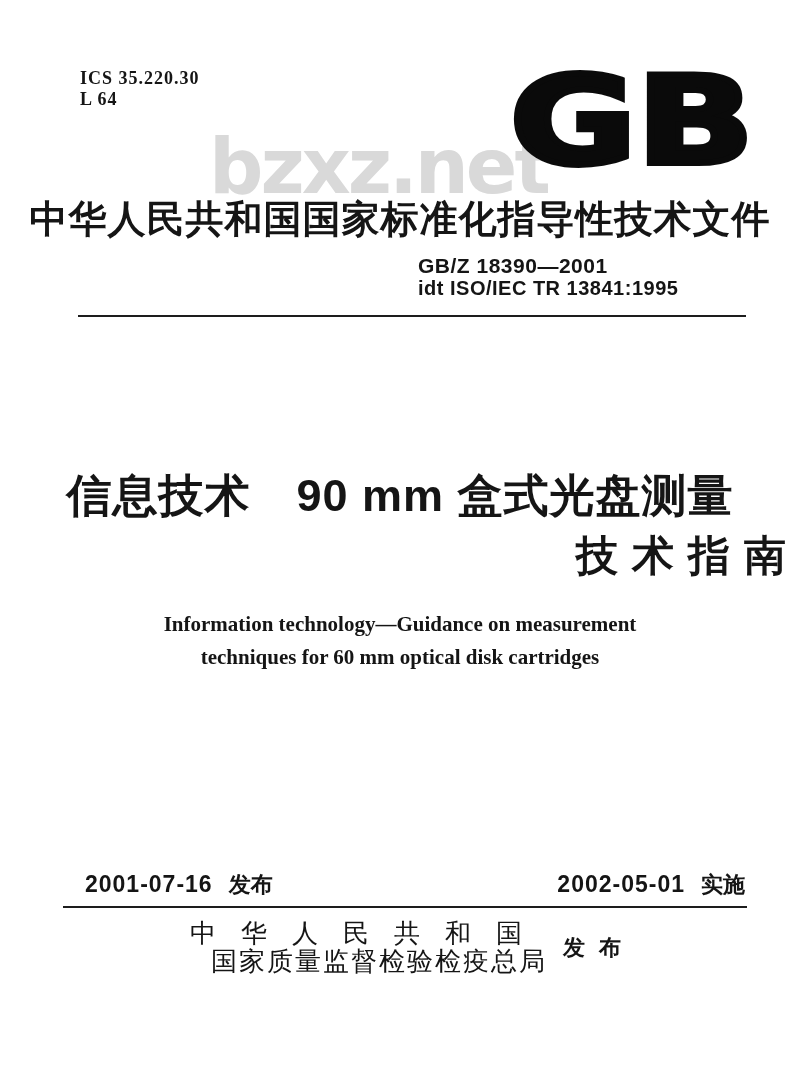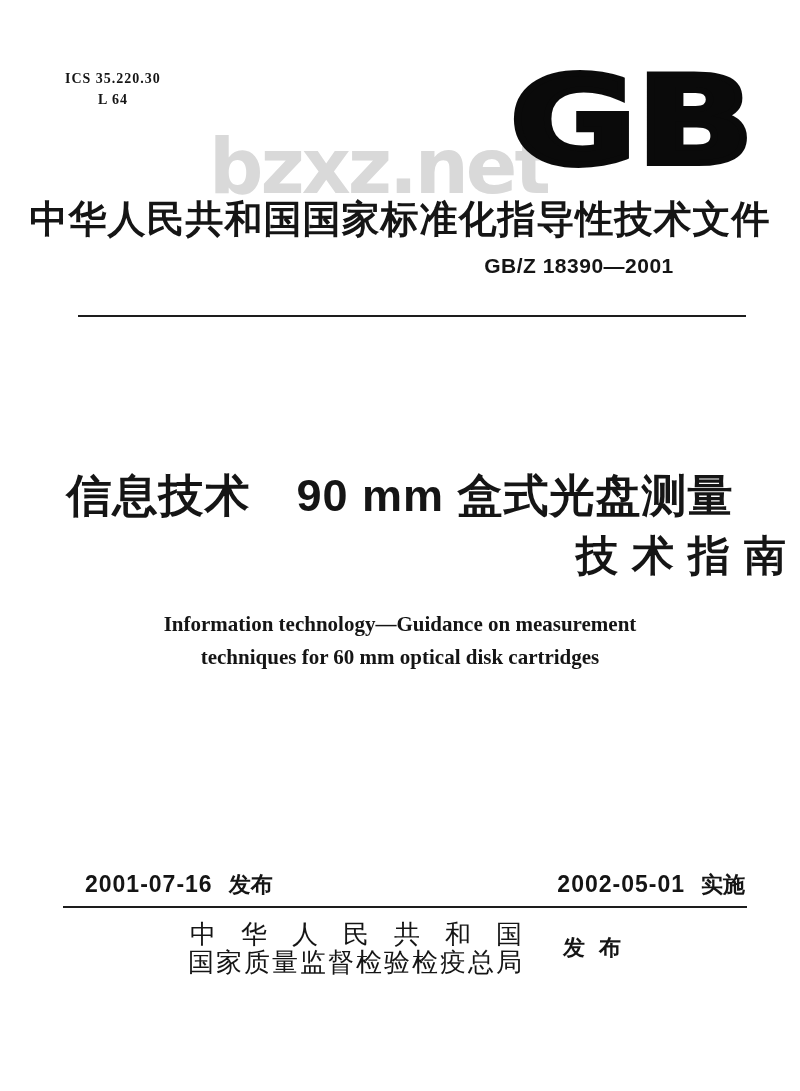--- a/index.html
+++ b/index.html
@@ -28,28 +28,27 @@
     z-index: 0;
     user-select: none;
     margin-left: 16px;
   }
 
   .layer { position: absolute; inset: 0; z-index: 1; }
 
   
   .ics-block {
     position: absolute;
-    left: 65px;
+    left: 80px;
     top: 68px;
     font-family: "Liberation Serif", "DejaVu Serif", serif;
     font-weight: 700;
-    font-size: 14px;
+    font-size: 18px;
     line-height: 21px;
     letter-spacing: 1px;
-    text-align: center;
   }
 
   
   .gb-logo {
     position: absolute;
     left: 504px;
     top: 66px;
     width: 256px;
     height: 102px;
   }
@@ -73,21 +72,20 @@
     letter-spacing: 1px;
     white-space: nowrap;
   }
 
   
   .std-block {
     position: absolute;
     left: 418px;
     top: 254px;
     width: 322px;
-    text-align: center;
     font-weight: 700;
     line-height: 23px;
   }
   .std-no  { font-size: 21px; letter-spacing: 0.5px; }
   .idt-ref { font-size: 20px; letter-spacing: 0.5px; }
 
   .rule-top {
     position: absolute;
     left: 78px;
     top: 315px;
@@ -156,21 +154,21 @@
   
   .publisher-wrap {
     position: absolute;
     left: 0;
     top: 920px;
     width: 100%;
     display: flex;
     justify-content: center;
     align-items: center;
   }
-  .publisher-lines { text-align: center; font-weight: 500; }
+  .publisher-lines { text-align: right; font-weight: 500; font-family: Liberation Serif, serif; }
   .publisher-l1 {
     font-size: 26px;
     letter-spacing: 25px;
     text-indent: 25px;
     line-height: 28px;
     white-space: nowrap;
   }
   .publisher-l2 {
     font-size: 26px;
     letter-spacing: 2px;
@@ -200,20 +198,21 @@
     </div>
 
     <svg class="gb-logo" viewBox="0 0 256 102" aria-hidden="true">
       <text x="128" y="97" text-anchor="middle" font-size="122" textLength="244" lengthAdjust="spacingAndGlyphs">GB</text>
     </svg>
 
     <div class="doc-type">中华人民共和国国家标准化指导性技术文件</div>
 
     <div class="std-block">
       <div class="std-no">GB/Z 18390—2001</div>
+      <div class="idt-ref">idt ISO/IEC TR 13841:1995</div>
     </div>
 
     <div class="rule-top"></div>
 
     <div class="title-cn-1">信息技术　90 mm 盒式光盘测量</div>
     <div class="title-cn-2">技术指南</div>
 
     <div class="title-en">
       <div>Information technology—Guidance on measurement</div>
       <div>techniques for 60 mm optical disk cartridges</div>

